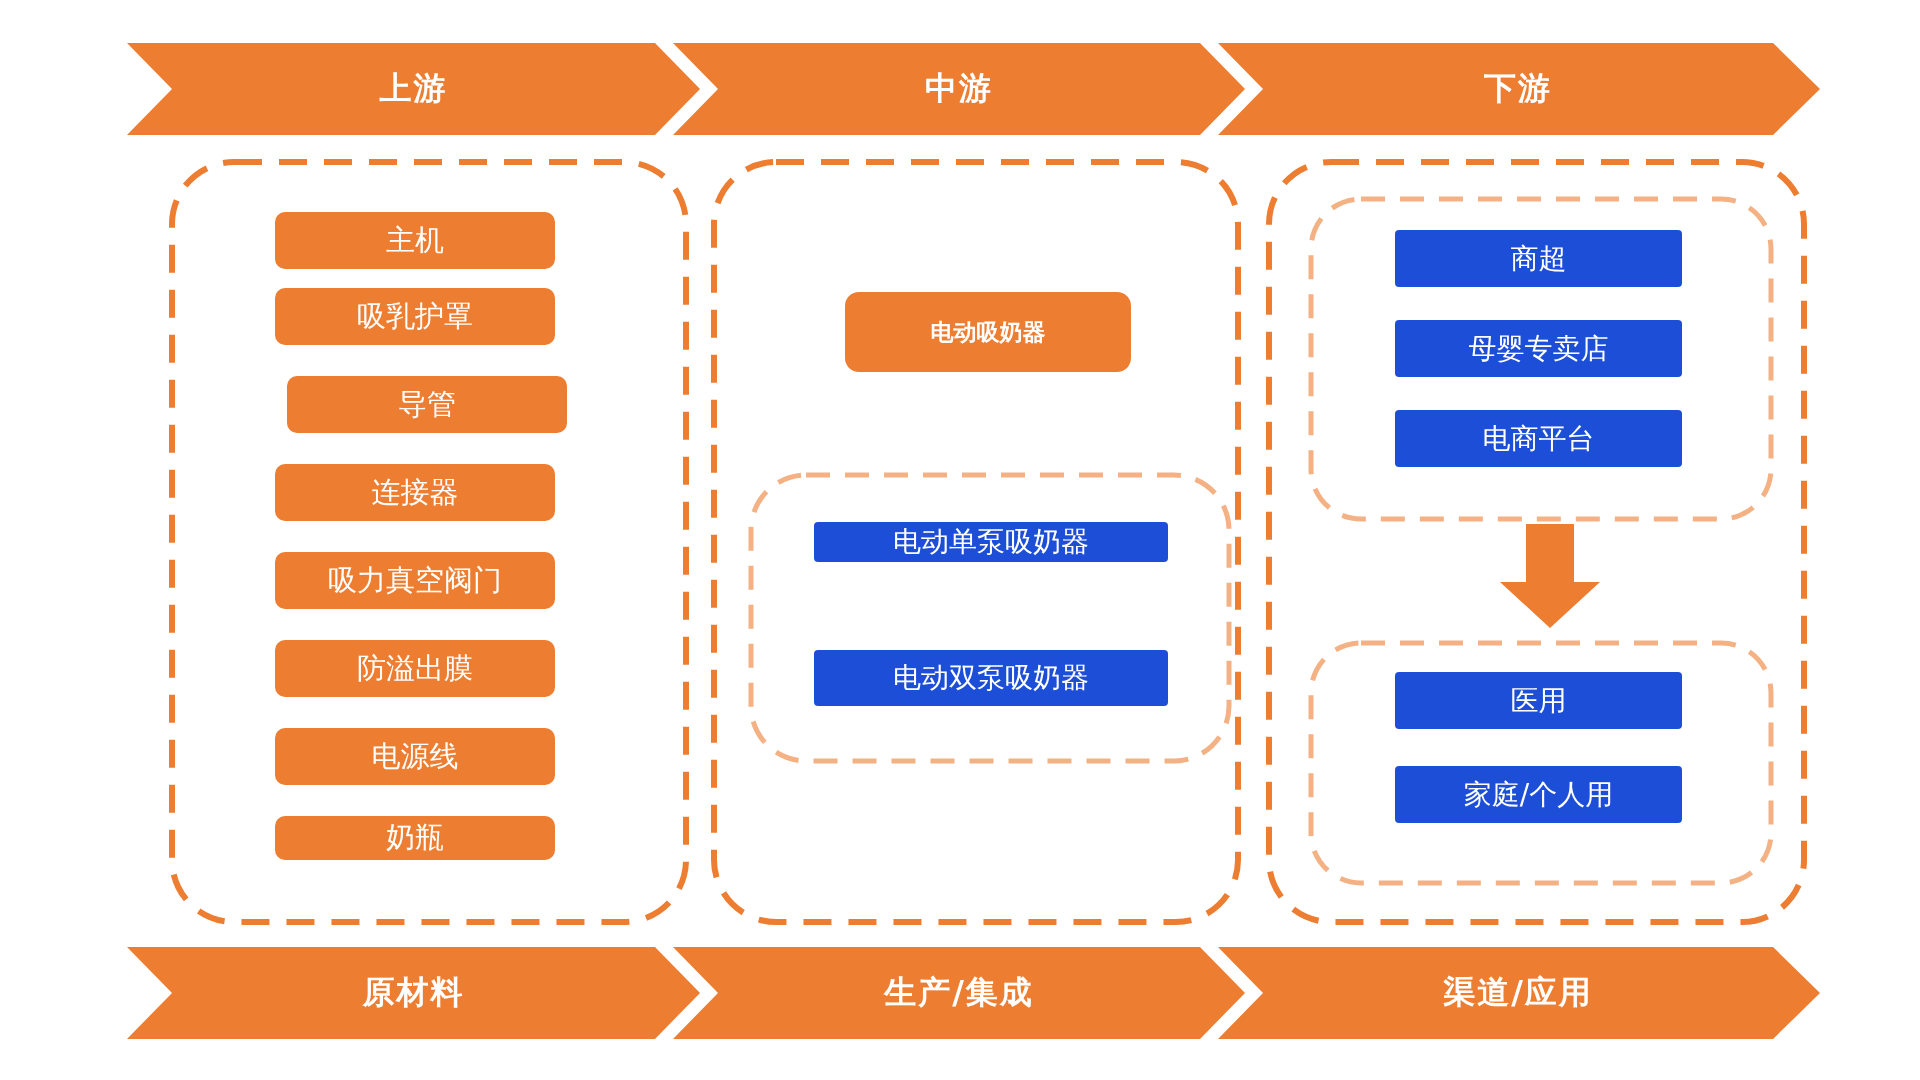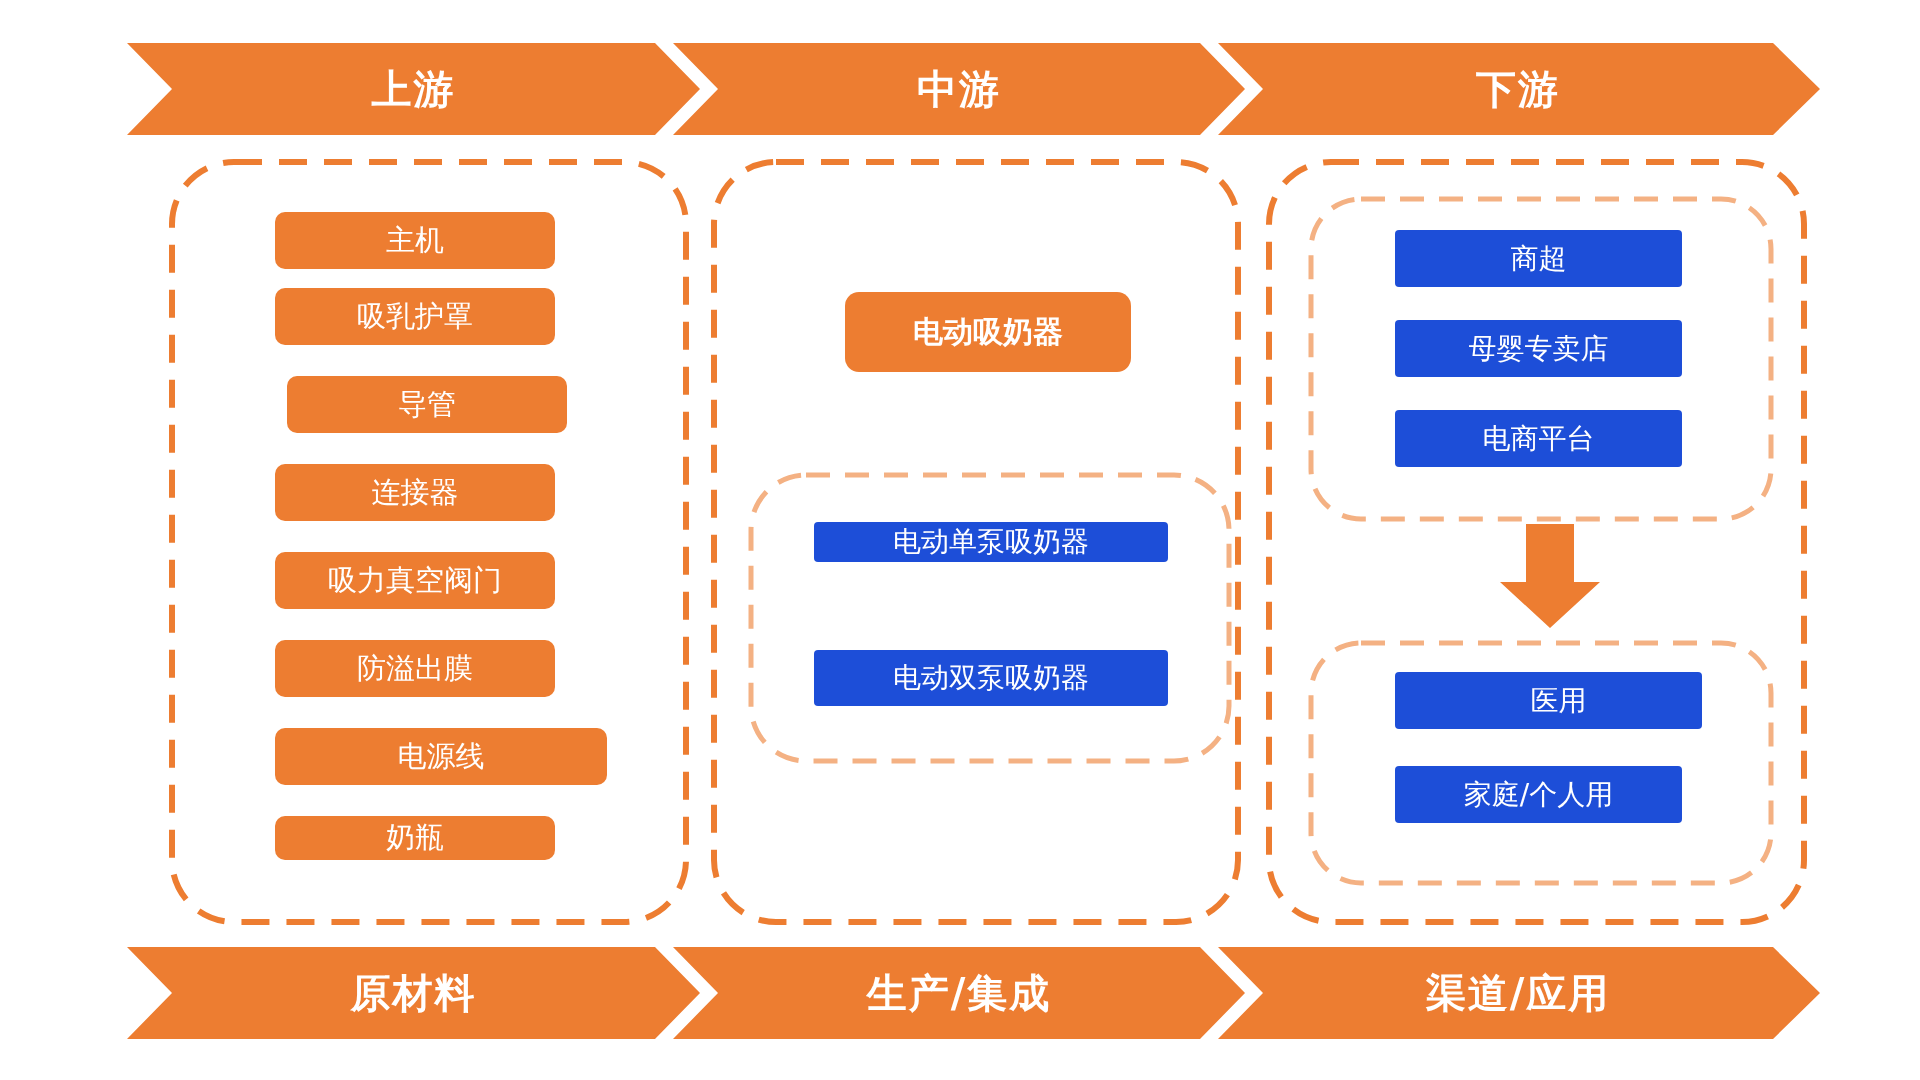--- a/index.html
+++ b/index.html
@@ -17,21 +17,21 @@
   }
   svg.layer { position: absolute; display: block; }
 
   .banner-label {
     position: absolute;
     height: 92px;
     display: flex;
     align-items: center;
     justify-content: center;
     color: #ffffff;
-    font-size: 40px;
+    font-size: 32px;
     font-weight: bold;
     letter-spacing: 2px;
     white-space: nowrap;
   }
 
   .box {
     position: absolute;
     display: flex;
     align-items: center;
     justify-content: center;
@@ -39,21 +39,21 @@
     white-space: nowrap;
   }
   .box.solid {
     background: #ED7D31;
     border-radius: 10px;
     font-size: 29px;
   }
   .box.product {
     background: #ED7D31;
     border-radius: 14px;
-    font-size: 30px;
+    font-size: 23px;
     font-weight: bold;
   }
   .box.light {
     background: #1d4ed8;
     border-radius: 4px;
     font-size: 28px;
   }
 </style>
 </head>
 <body>
@@ -81,21 +81,21 @@
   <svg class="layer" style="left:168px; top:158px;" width="522" height="768" viewBox="0 0 522 768">
     <rect x="4" y="4" width="514" height="760" rx="62" fill="none" stroke="#ED7D31" stroke-width="6" stroke-dasharray="28 17"></rect>
   </svg>
 
   <div class="box solid" style="left:275px; top:200px; width:280px; height:57px;margin-top:12px;">主机</div>
   <div class="box solid" style="left:275px; top:288px; width:280px; height:57px;">吸乳护罩</div>
   <div class="box solid" style="left:275px; top:376px; width:280px; height:57px;margin-left:12px;">导管</div>
   <div class="box solid" style="left:275px; top:464px; width:280px; height:57px;">连接器</div>
   <div class="box solid" style="left:275px; top:552px; width:280px; height:57px;">吸力真空阀门</div>
   <div class="box solid" style="left:275px; top:640px; width:280px; height:57px;">防溢出膜</div>
-  <div class="box solid" style="left:275px; top:728px; width:332px; height:57px;">电源线</div>
+  <div class="box solid" style="left:275px; top:728px; width:280px; height:57px;">电源线</div>
   <div class="box solid" style="left:275px; top:816px; width:280px; height:44px;">奶瓶</div>
 
   <svg class="layer" style="left:710px; top:158px;" width="532" height="768" viewBox="0 0 532 768">
     <rect x="4" y="4" width="524" height="760" rx="62" fill="none" stroke="#ED7D31" stroke-width="6" stroke-dasharray="28 17"></rect>
   </svg>
 
   <div class="box product" style="left:845px; top:292px; width:286px; height:80px;">电动吸奶器</div>
 
   <svg class="layer" style="left:748px; top:472px;" width="484" height="292" viewBox="0 0 484 292">
     <rect x="3" y="3" width="478" height="286" rx="55" fill="none" stroke="#F4B183" stroke-width="5" stroke-dasharray="24 15"></rect>
@@ -114,16 +114,16 @@
   <div class="box light" style="left:1395px; top:320px; width:287px; height:57px;">母婴专卖店</div>
   <div class="box light" style="left:1395px; top:410px; width:287px; height:57px;">电商平台</div>
 
   <svg class="layer" style="left:1490px; top:524px;" width="120" height="110" viewBox="0 0 120 110">
     <polygon points="36,0 84,0 84,58 110,58 60,104 10,58 36,58" fill="#ED7D31"></polygon>
   </svg>
 
   <svg class="layer" style="left:1308px; top:640px;" width="466" height="246" viewBox="0 0 466 246">
     <rect x="3" y="3" width="460" height="240" rx="50" fill="none" stroke="#F4B183" stroke-width="5" stroke-dasharray="24 15"></rect>
   </svg>
-  <div class="box light" style="left:1395px; top:672px; width:287px; height:57px;padding-left:20px;">医用</div>
+  <div class="box light" style="left:1395px; top:672px; width:287px; height:57px;">医用</div>
   <div class="box light" style="left:1395px; top:766px; width:287px; height:57px;">家庭/个人用</div>
 
 </div>
 
 </body></html>

